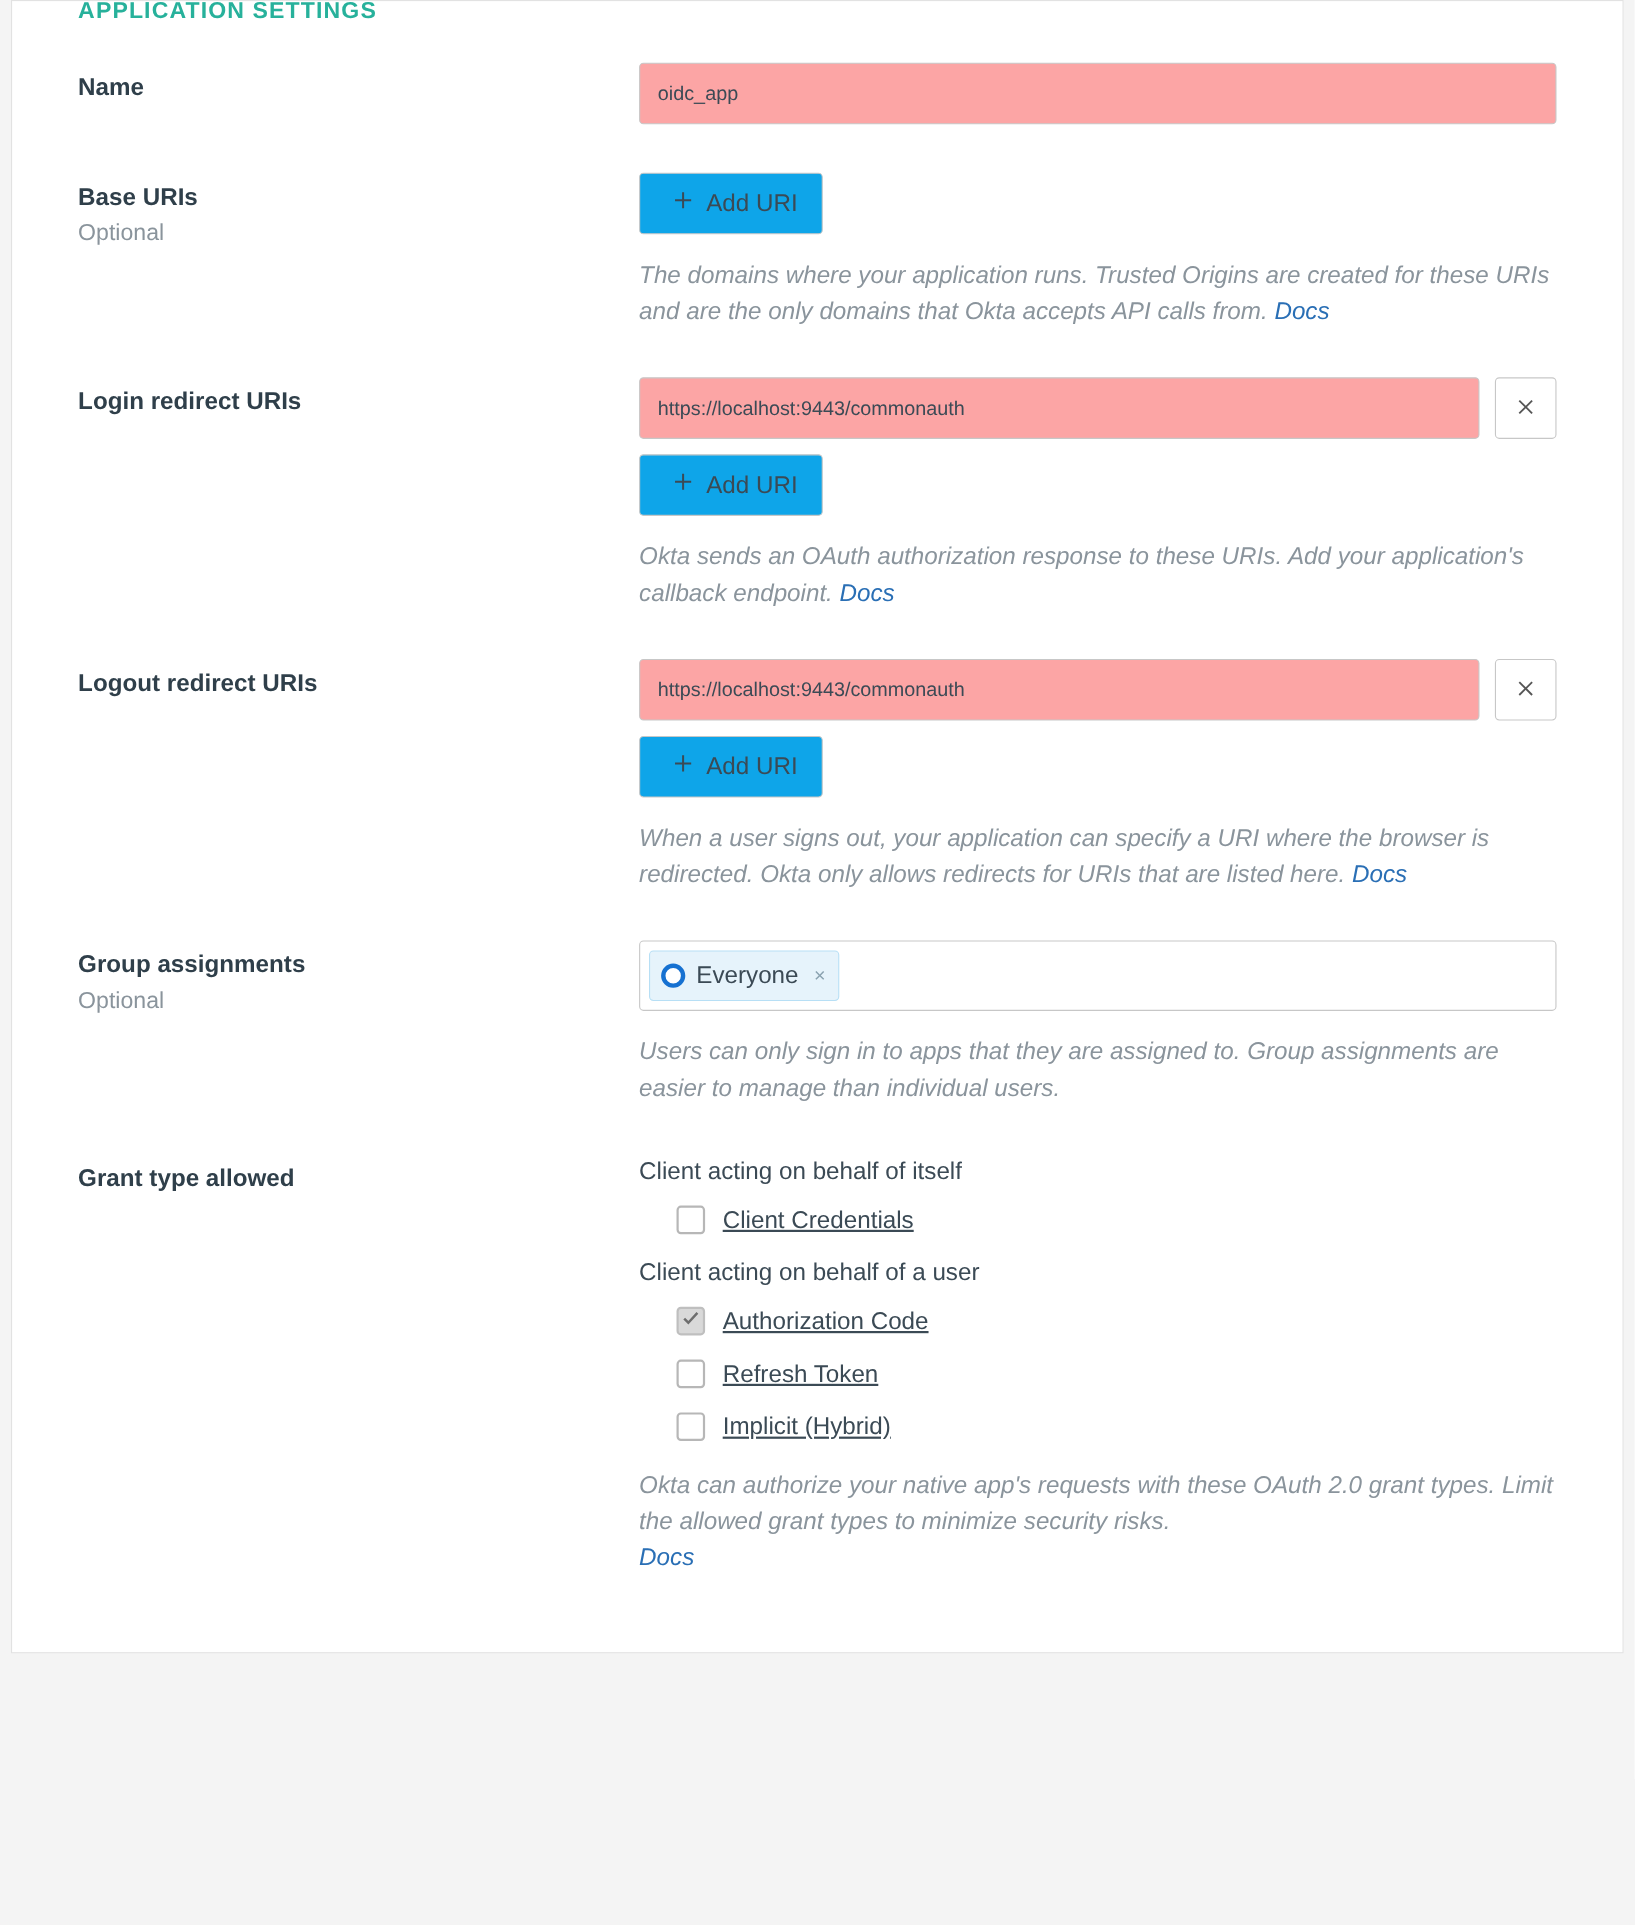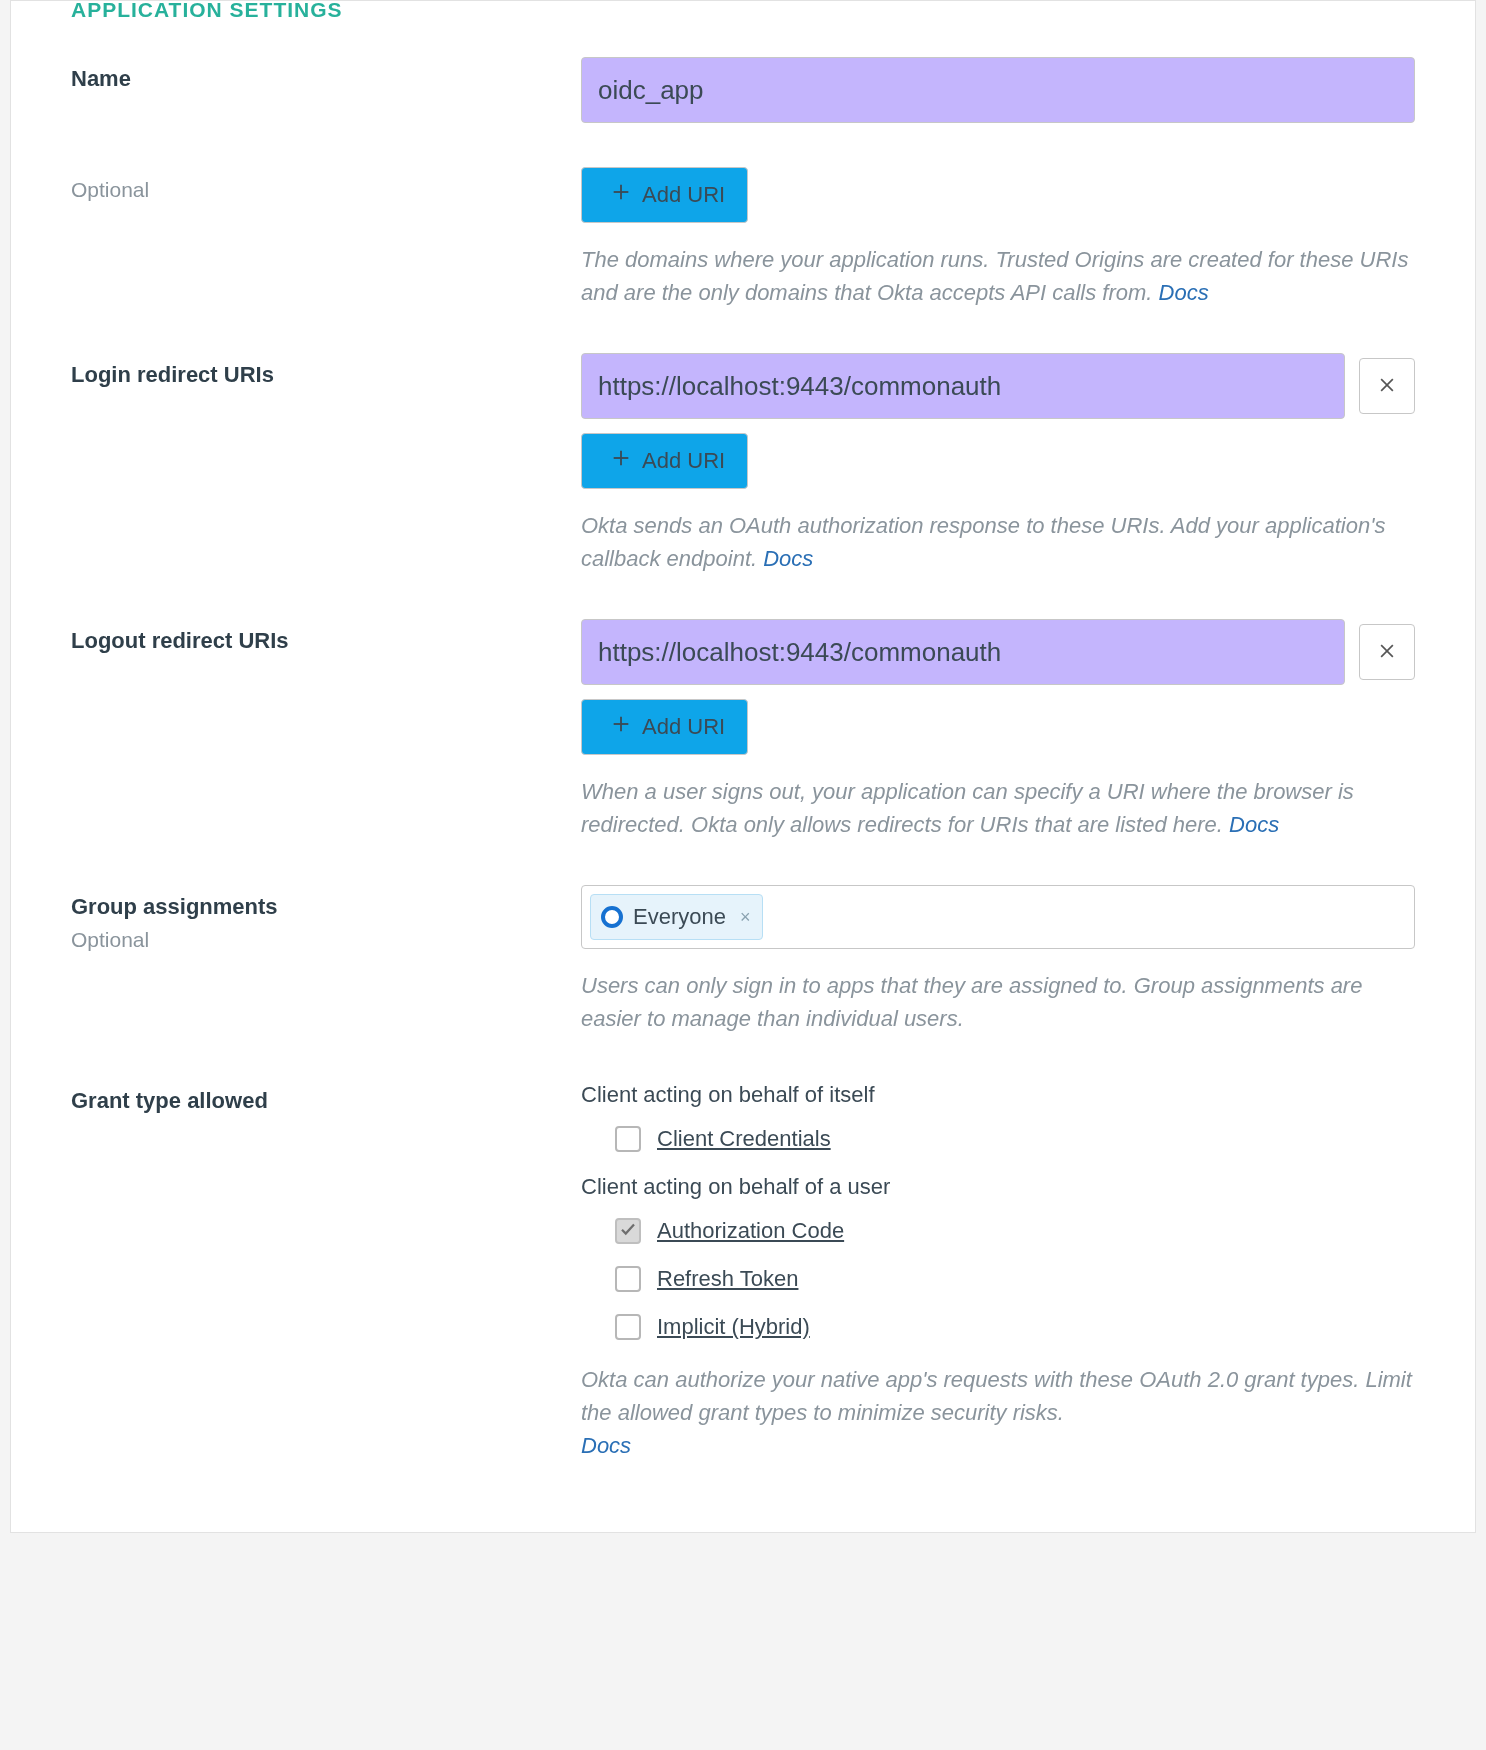--- a/index.html
+++ b/index.html
@@ -46,27 +46,27 @@
     color: #8a949c;
     font-size: 21px;
     margin-top: 2px;
   }
   .field-col {
     flex: 1;
     min-width: 0;
   }
   .text-input {
     width: 100%;
-    height: 66px;
+    height: 56px;
     border: 1px solid #c7c7c7;
     border-radius: 4px;
     padding: 0 16px;
-    font-size: 26px;
-    color: #3b4a55;
-    background: #c4b5fd;
+    font-size: 18px;
+    color: #3b4a55;
+    background: #fca5a5;
   }
   .uri-line {
     display: flex;
     align-items: center;
     gap: 14px;
     margin-bottom: 14px;
     justify-content: space-between;
   }
   .uri-line .text-input { flex: 1; }
   .icon-btn {
@@ -188,20 +188,21 @@
     <div class="label-col">
       <div class="label-main">Name</div>
     </div>
     <div class="field-col">
       <input class="text-input" value="oidc_app" style="">
     </div>
   </div>
 
   <div class="row">
     <div class="label-col">
+      <div class="label-main">Base URIs</div>
       <div class="label-sub">Optional</div>
     </div>
     <div class="field-col">
       <button class="add-btn">
         <span>
           <svg viewBox="0 0 24 24" fill="none" stroke-width="2">
               <line x1="12" y1="4" x2="12" y2="20"></line>
               <line x1="4" y1="12" x2="20" y2="12"></line>
             </svg>
         </span>

